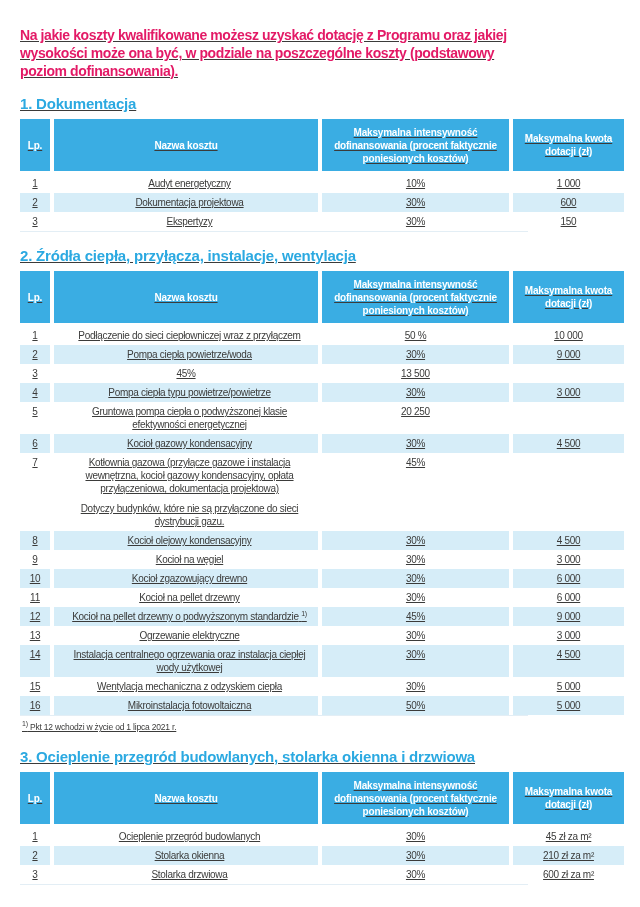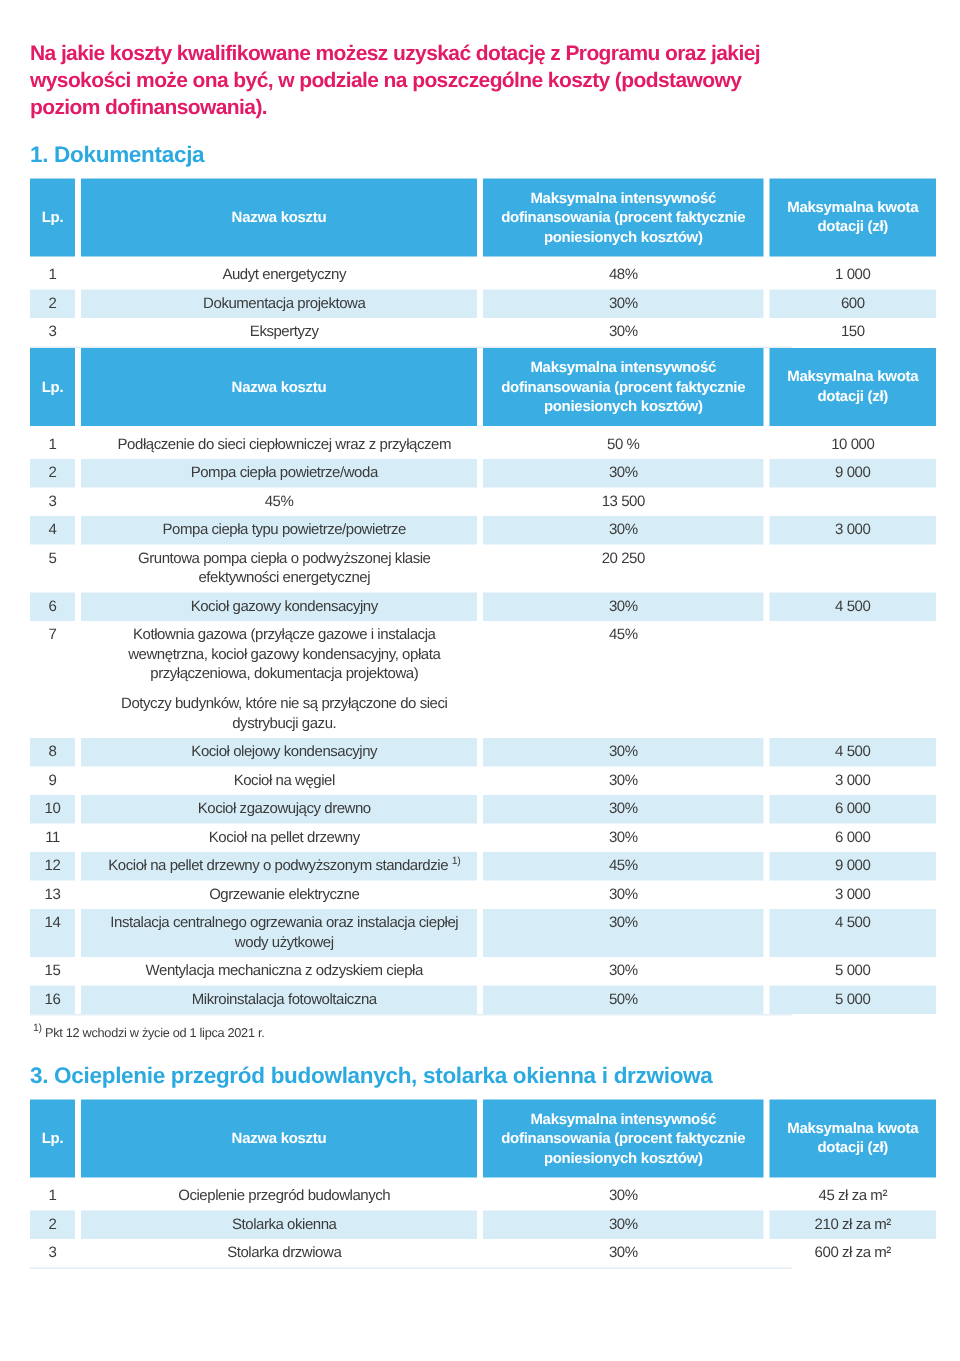--- a/index.html
+++ b/index.html
@@ -12,20 +12,21 @@
     height: 907px;
     overflow: hidden;
     font-family: "Liberation Sans", sans-serif;
     color: #3b3b3a;
   }
   .page {
     box-sizing: border-box;
     width: 544px;
     height: 907px;
     padding: 26px 16px 0 20px;
+    text-decoration: underline;
   }
   .title {
     color: #e31a66;
     font-weight: 700;
     font-size: 14px;
     line-height: 18px;
     letter-spacing: -0.4px;
     margin: 0 0 14px 0;
   }
   .section-heading {
@@ -100,37 +101,38 @@
         <div class="trow thead">
           <div class="cell lp">Lp.</div>
           <div class="cell name">Nazwa kosztu</div>
           <div class="cell pct">Maksymalna intensywność dofinansowania (procent faktycznie poniesionych kosztów)</div>
           <div class="cell amt">Maksymalna kwota dotacji (zł)</div>
         </div>
         <div class="tbody">
           <div class="trow body">
             <div class="cell lp">1</div>
             <div class="cell name"><span>Audyt energetyczny</span></div>
-            <div class="cell pct">48%</div>
+            <div class="cell pct">10%</div>
             <div class="cell amt">1 000</div>
           </div>
           <div class="trow body zebra">
             <div class="cell lp">2</div>
             <div class="cell name"><span>Dokumentacja projektowa</span></div>
             <div class="cell pct">30%</div>
             <div class="cell amt">600</div>
           </div>
           <div class="trow body">
             <div class="cell lp">3</div>
             <div class="cell name"><span>Ekspertyzy</span></div>
             <div class="cell pct">30%</div>
             <div class="cell amt">150</div>
           </div>
         </div>
       </div>
+      <h2 class="section-heading">2. Źródła ciepła, przyłącza, instalacje, wentylacja</h2>
       <div class="tbl">
         <div class="trow thead">
           <div class="cell lp">Lp.</div>
           <div class="cell name">Nazwa kosztu</div>
           <div class="cell pct">Maksymalna intensywność dofinansowania (procent faktycznie poniesionych kosztów)</div>
           <div class="cell amt">Maksymalna kwota dotacji (zł)</div>
         </div>
         <div class="tbody">
           <div class="trow body">
             <div class="cell lp">1</div>

